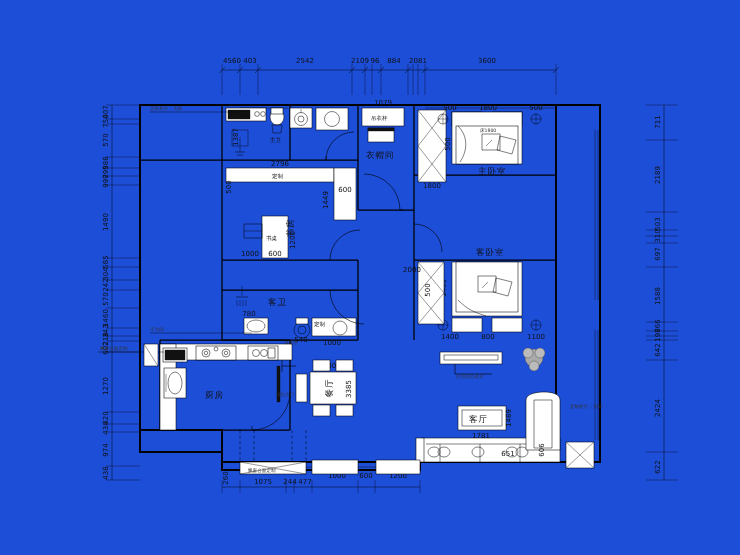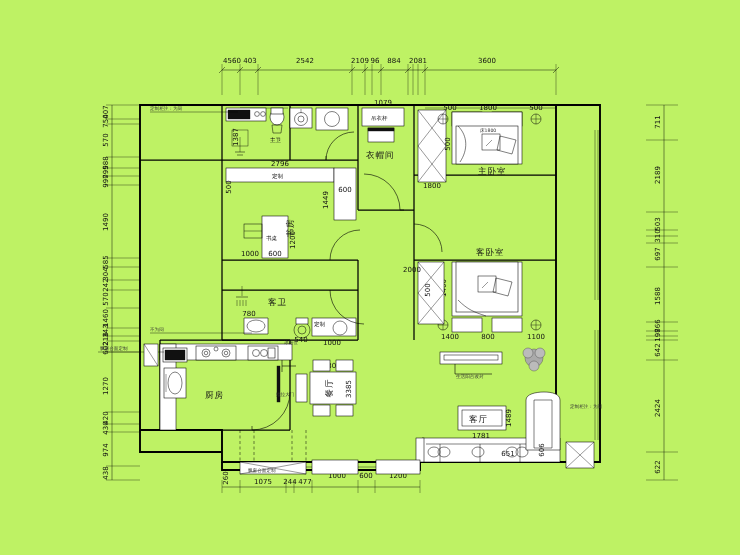--- a/index.html
+++ b/index.html
@@ -1,19 +1,19 @@
 <!DOCTYPE html>
 <html><head>
 <meta charset="utf-8">
 <title>Floor Plan</title>
 <style>
   html,body{margin:0;padding:0;background:#ffffff;}
   body{width:740px;height:555px;overflow:hidden;
        font-family:"DejaVu Sans","Liberation Sans",sans-serif;color:#000;}
-  #plan{position:relative;width:740px;height:555px;background:#bef264;}
+  #plan{position:relative;width:740px;height:555px;background:#1d4ed8;}
   svg{display:block;}
   text{font-family:"DejaVu Sans","Liberation Sans",sans-serif;fill:#111;}
   .dim{font-size:7px;}
   .dimv{font-size:7px;}
   .room{font-size:8.5px;letter-spacing:1px;}
   .note{font-size:4.6px;fill:#333;}
   .tiny{font-size:5.5px;}
   .w-out{fill:none;stroke:#000;stroke-width:1.9;}
   .w-in{fill:none;stroke:#000;stroke-width:1.25;}
   .thin{fill:none;stroke:#000;stroke-width:0.6;}

